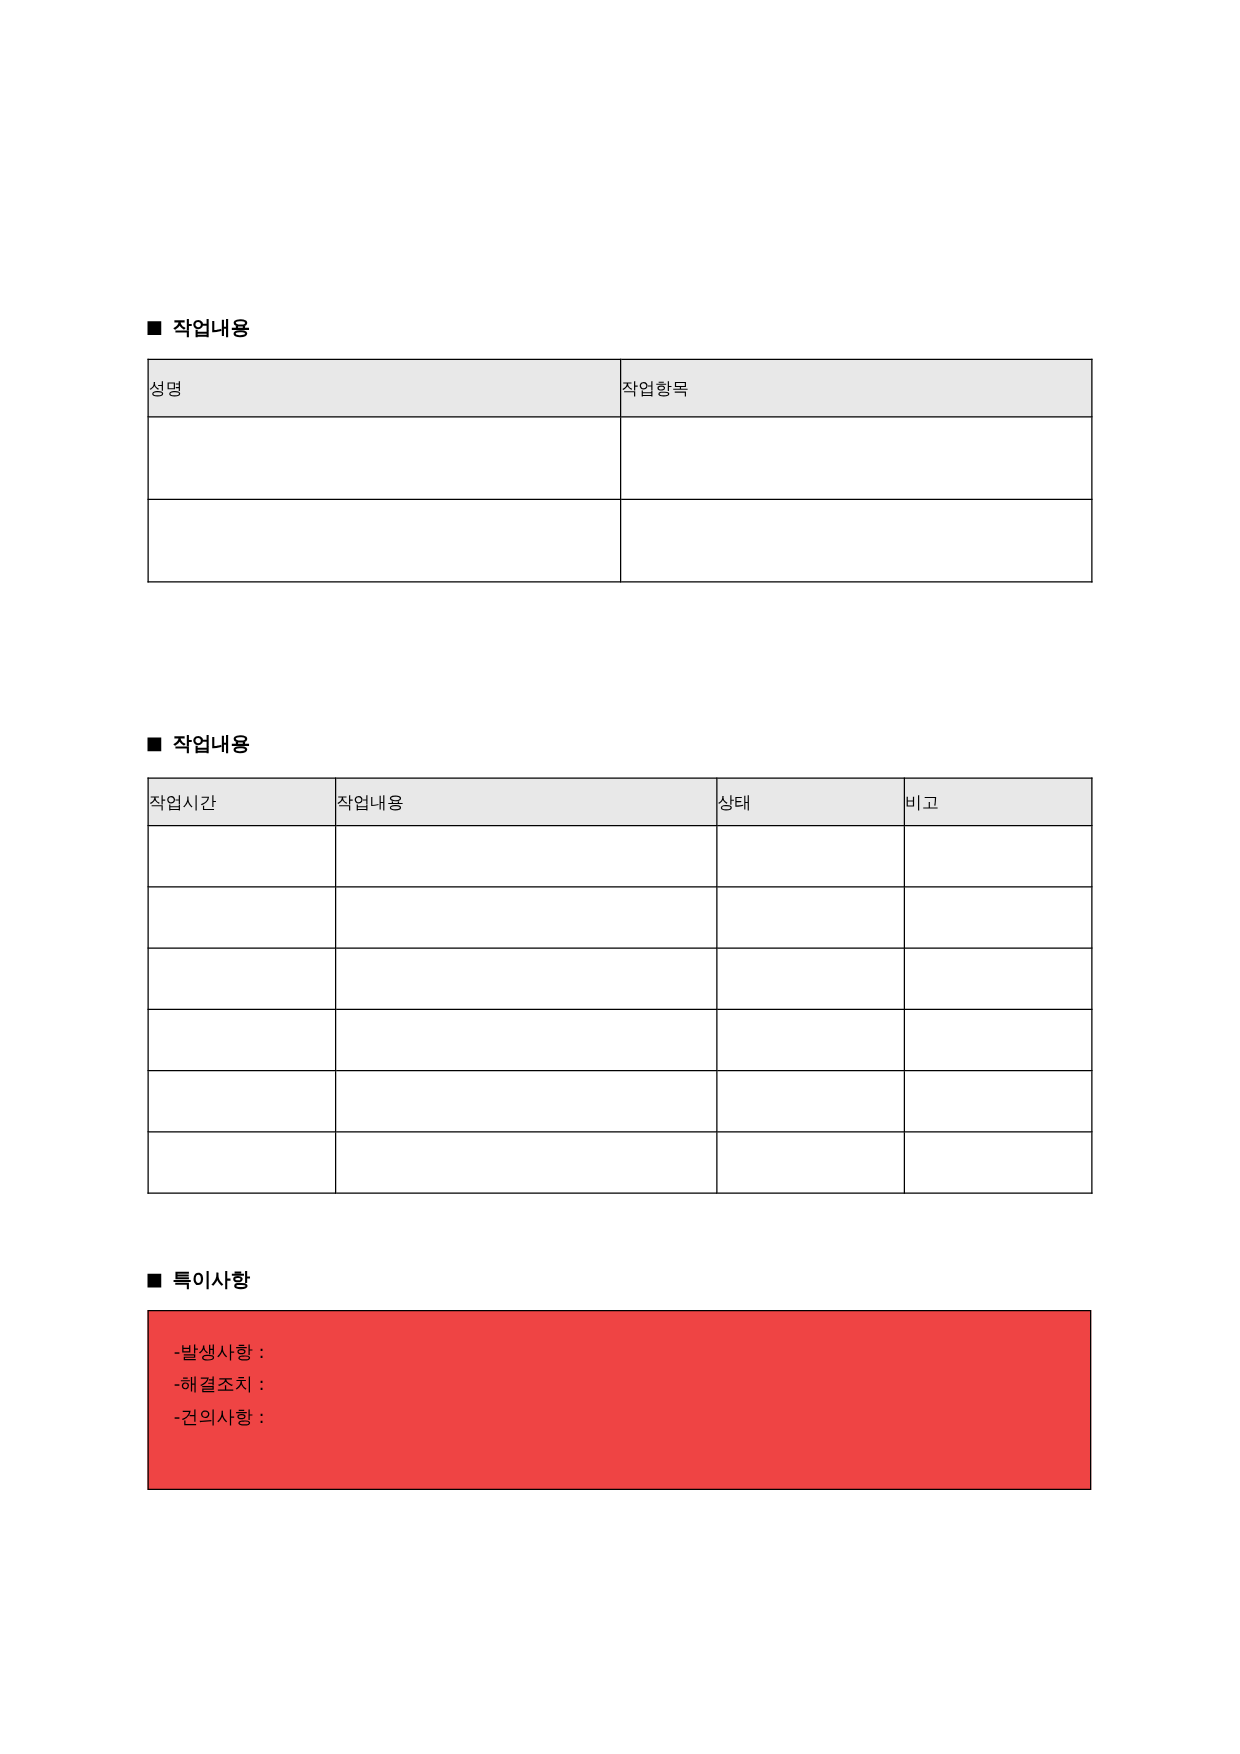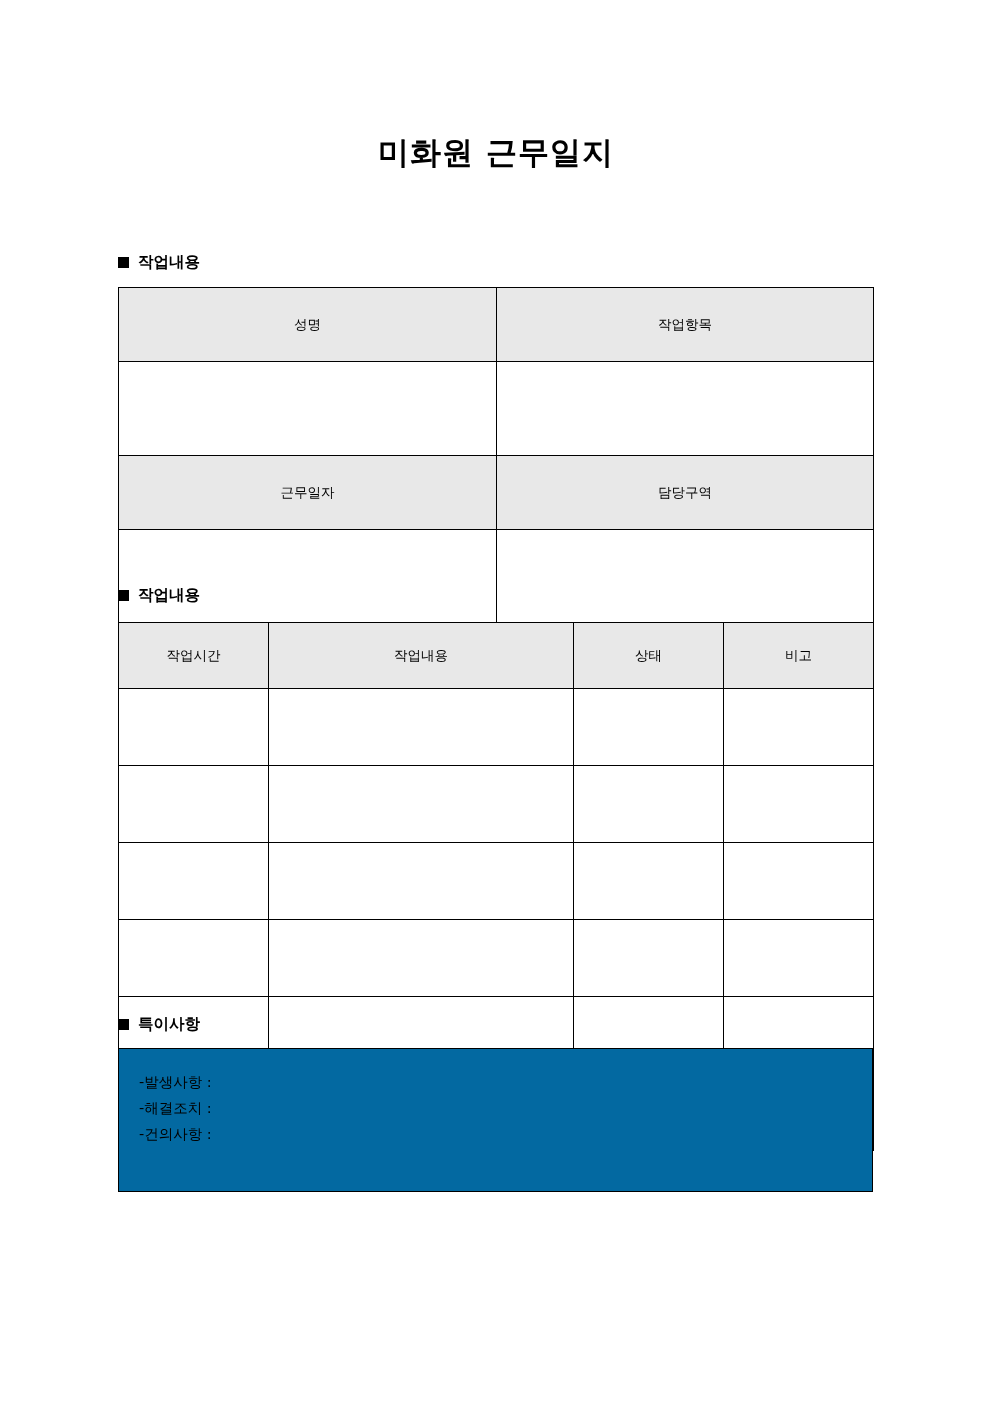--- a/index.html
+++ b/index.html
@@ -64,22 +64,21 @@
   
   .doc-table {
     position: absolute;
     left: 118px;
     border-collapse: collapse;
     table-layout: fixed;
     font-size: 13.5px;
   }
   .doc-table td {
     border: 1px solid #000000;
-    padding: 14px;
-    text-align: center;
+    padding: 0;
     vertical-align: middle;
     font-weight: normal;
   }
   .doc-table td.hdr {
     background: #e8e8e8;
   }
 
   
   #worker-table {
     top: 287px;
@@ -98,62 +97,57 @@
 
   
   #notes-box {
     position: absolute;
     left: 118px;
     top: 1048px;
     width: 755px;
     height: 144px;
     border: 1px solid #000000;
     box-sizing: border-box;
-    background: #0369a1;
+    background: #ef4444;
   }
   #notes-box .notes-list {
     margin: 0;
     padding: 20px 0 0 20px;
     list-style: none;
   }
   #notes-box .notes-list li {
     font-size: 14.5px;
     line-height: 26px;
     white-space: pre;
   }
 </style>
 </head>
 <body>
 
 <div class="page">
 
-  <div class="doc-title">미화원 근무일지</div>
 
   <div class="section-heading" id="heading-worker">
     <span class="bullet"></span>
     <span>작업내용</span>
   </div>
 
   <table class="doc-table" id="worker-table">
     <colgroup>
       <col style="width:378px">
       <col style="width:377px">
     </colgroup>
     <tbody>
       <tr>
         <td class="hdr">성명</td>
         <td class="hdr">작업항목</td>
       </tr>
       <tr>
         <td class="blank"></td>
         <td class="blank"></td>
-      </tr>
-      <tr>
-        <td class="hdr">근무일자</td>
-        <td class="hdr">담당구역</td>
       </tr>
       <tr>
         <td class="blank"></td>
         <td class="blank"></td>
       </tr>
     </tbody>
   </table>
 
   <div class="section-heading" id="heading-tasks">
     <span class="bullet"></span>

